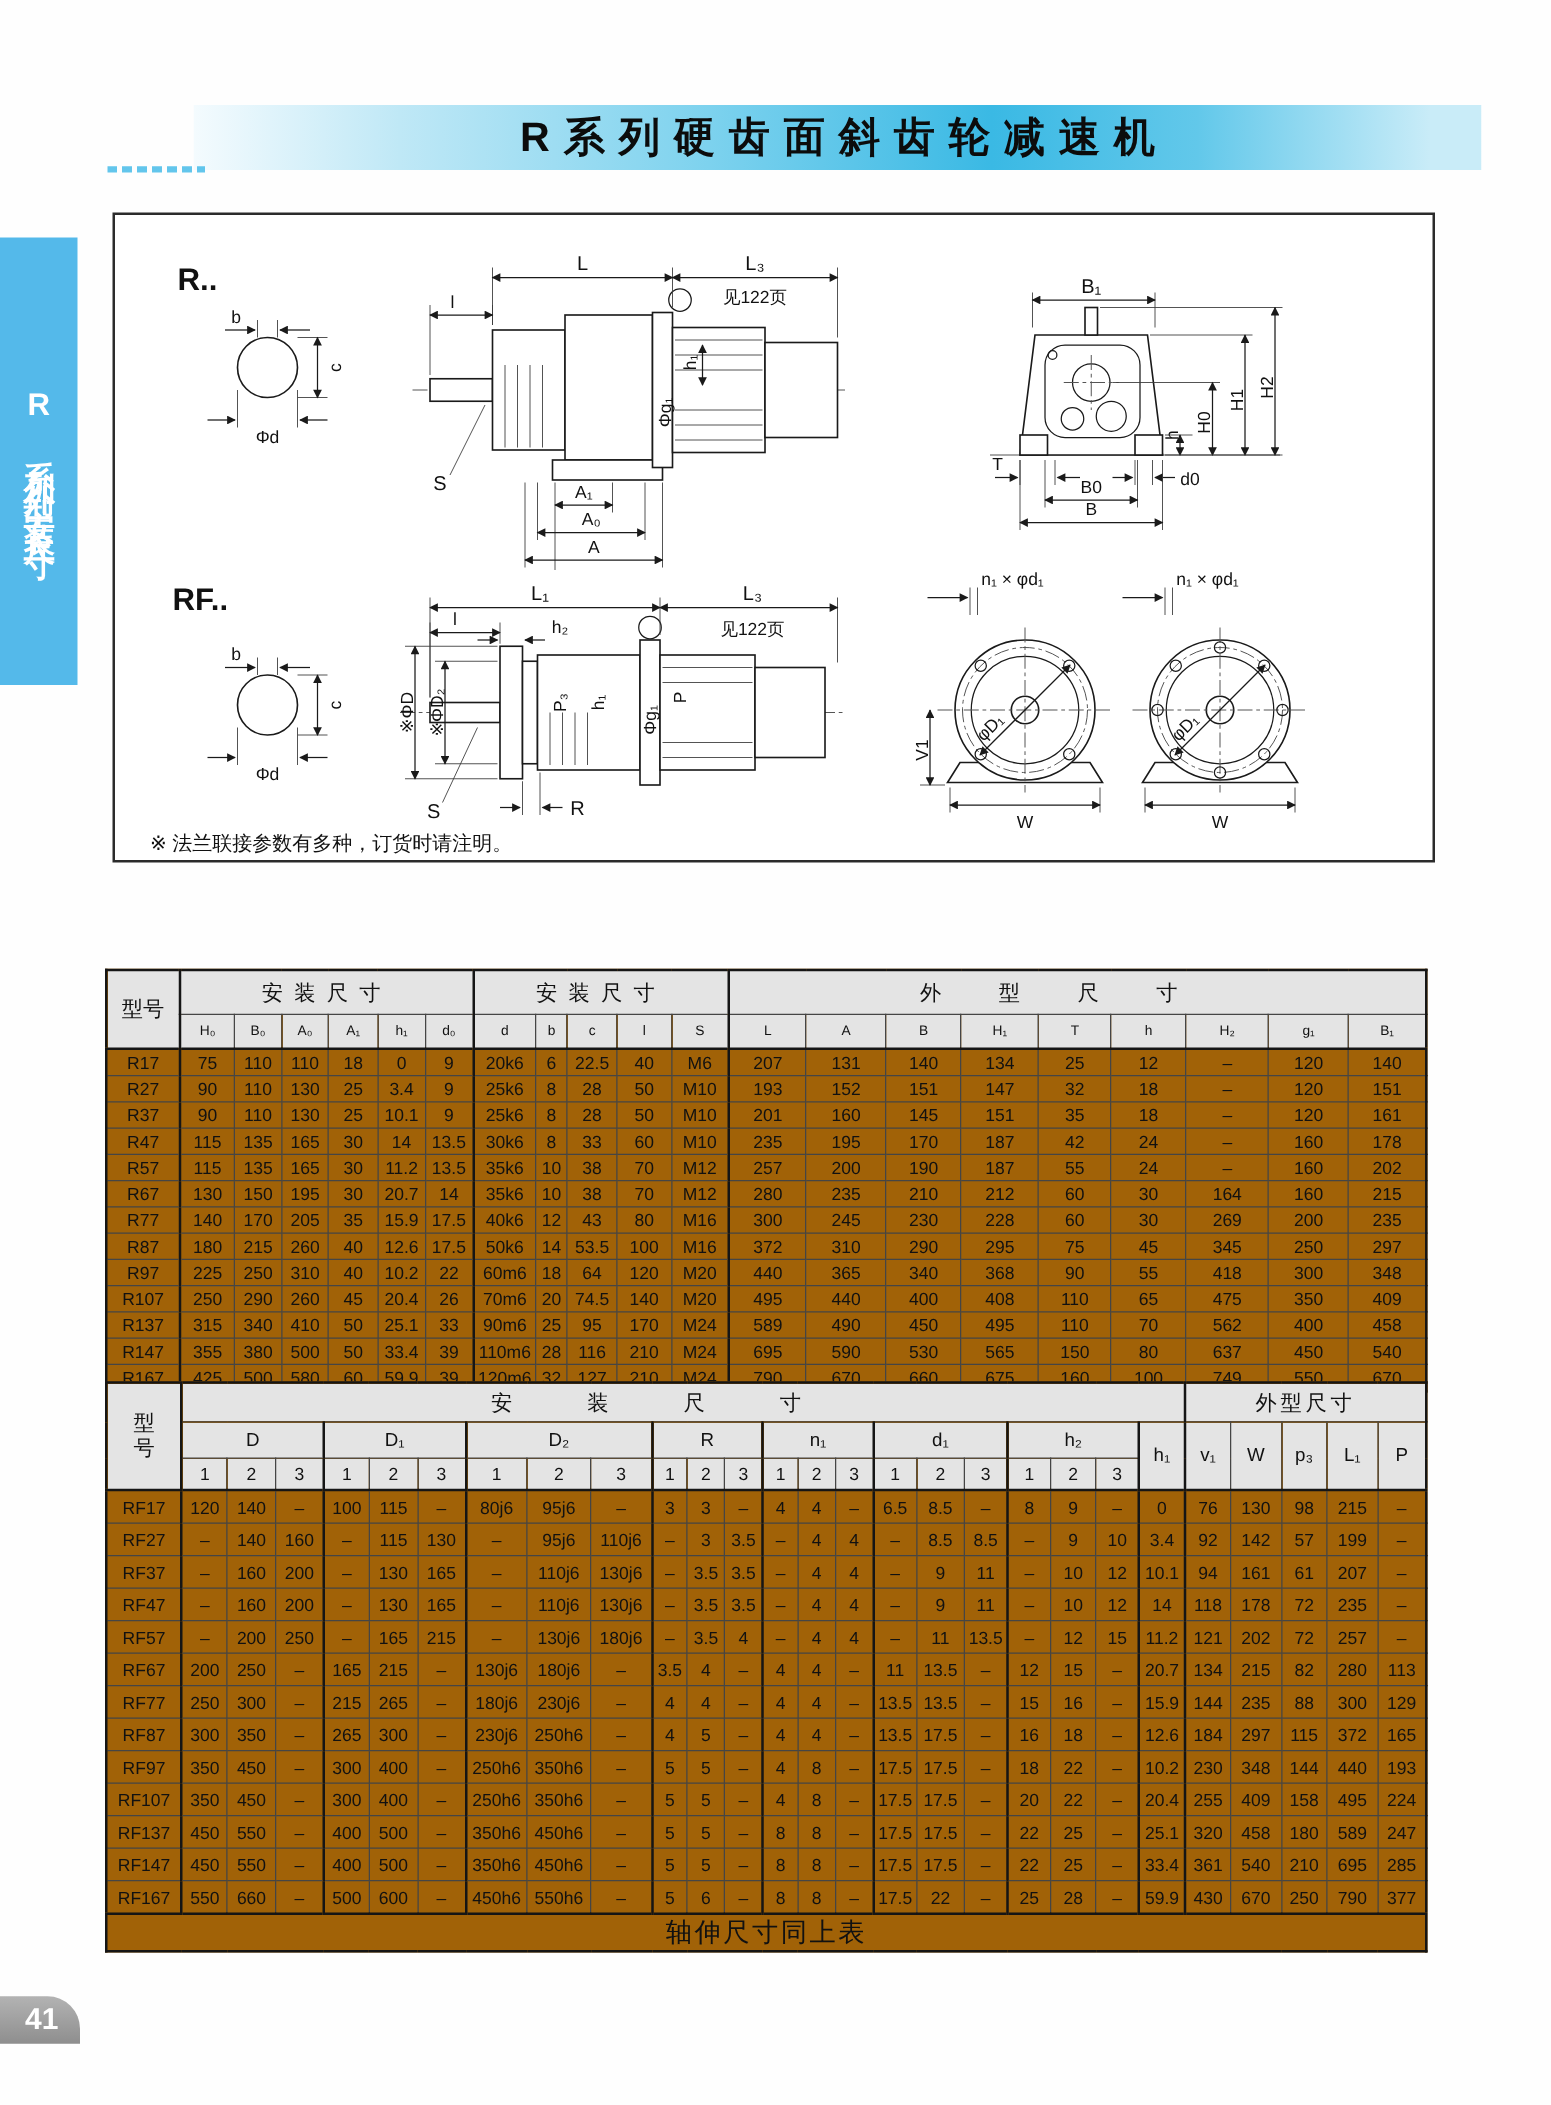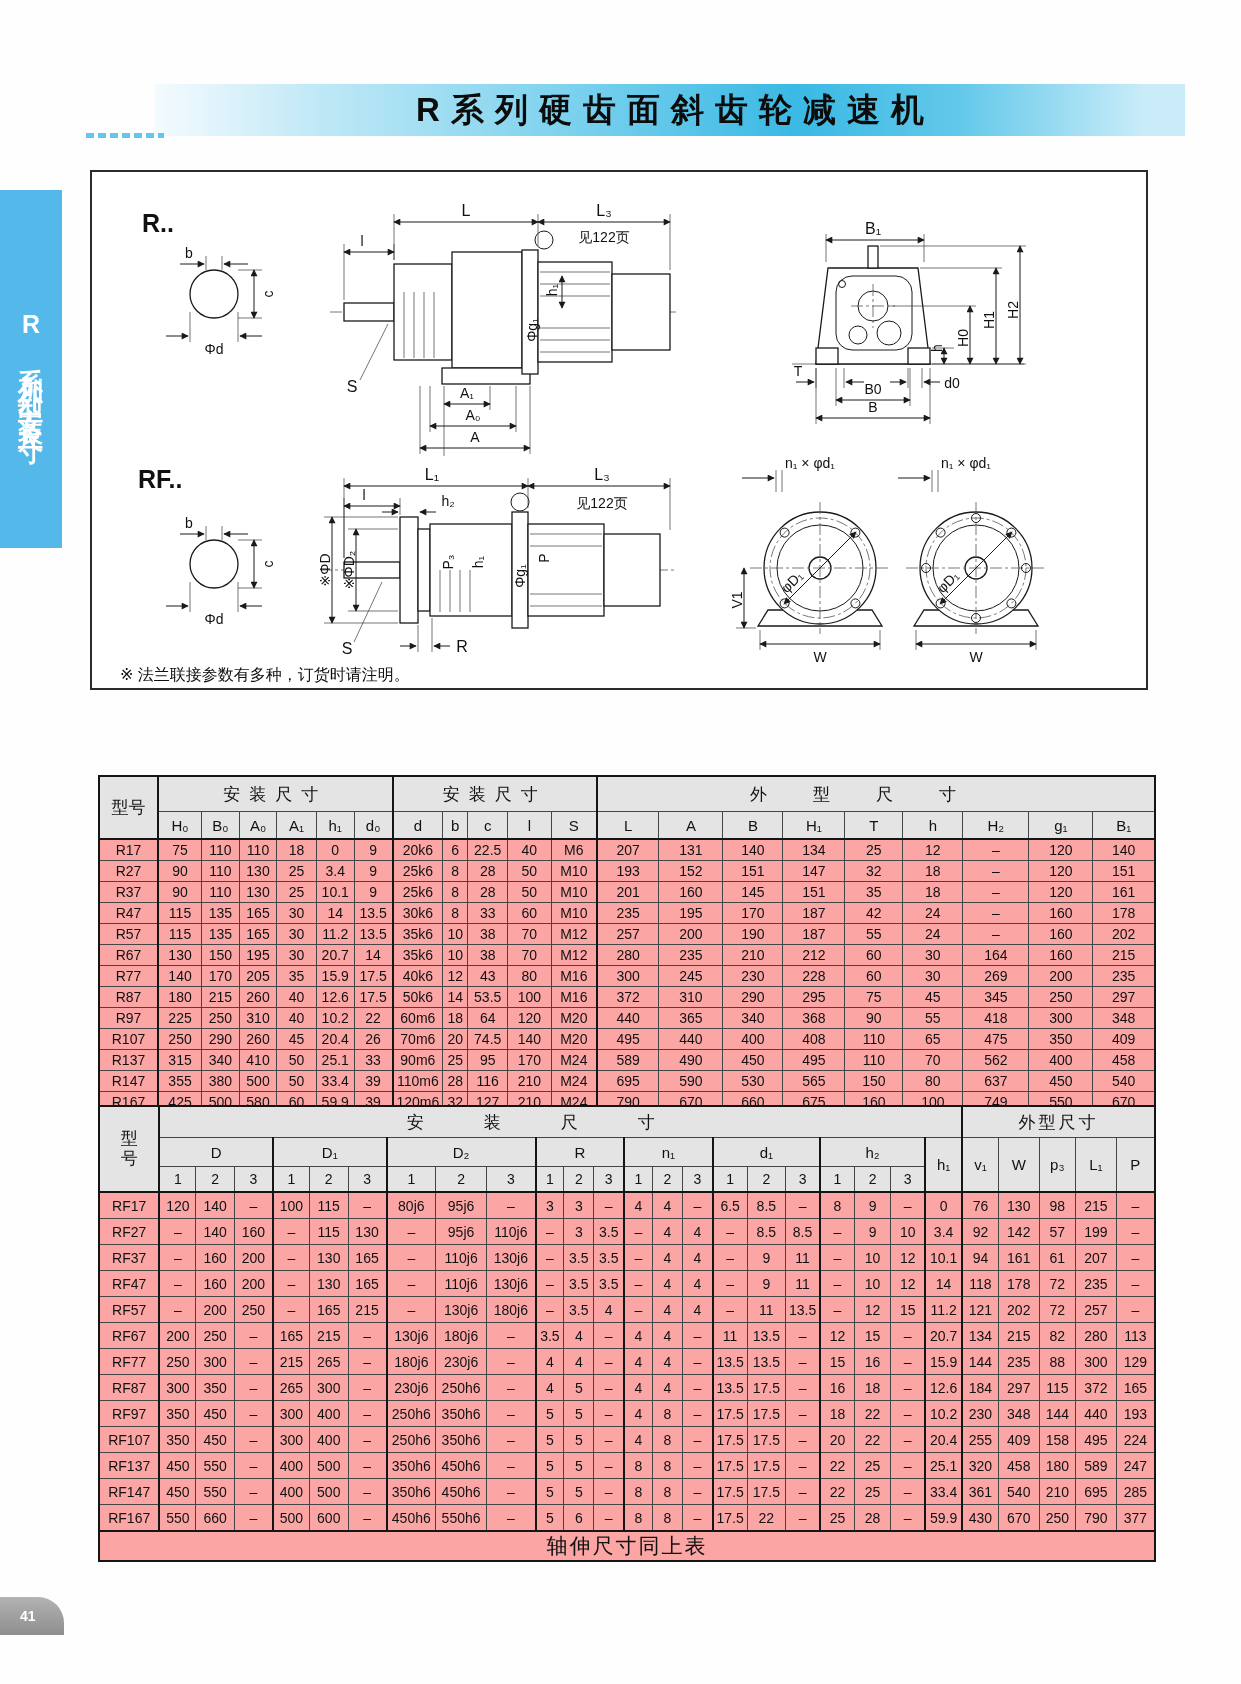--- a/index.html
+++ b/index.html
@@ -28,50 +28,50 @@
   svg .ln{stroke:#1a1a1a;stroke-width:1;fill:none}
   svg .thin{stroke:#3a3a3a;stroke-width:.7;fill:none}
   svg .dim{stroke:#1a1a1a;stroke-width:1;fill:none}
   svg .cl{stroke:#555;stroke-width:.8;fill:none;stroke-dasharray:12 3 3 3}
   svg text{font:16px "Liberation Sans","DejaVu Sans",sans-serif;fill:#111;text-anchor:middle}
   svg .sm{font-size:14px}
   svg .big{font-size:25px;font-weight:bold;text-anchor:start}
   svg .note{font-size:16px;text-anchor:start}
 
   
-  table.tbl{position:absolute;left:98px;width:1058px;border-collapse:collapse;table-layout:fixed;
-    background:#fca5a5;font-size:14px;color:#111}
+  table.tbl{position:absolute;left:84px;width:1058px;border-collapse:collapse;table-layout:fixed;
+    background:#a16207;font-size:14px;color:#111}
   .tbl th,.tbl td{border:1px solid #454545;text-align:center;vertical-align:middle;
     padding:0;overflow:hidden;white-space:nowrap;font-weight:normal}
   .tbl{border:2px solid #151515}
   .tbl thead{border-bottom:2px solid #151515}
   .tbl thead th{background:#e4e4e4}
   .tbl .sep{border-left:2px solid #151515}
   .tbl .mcol{border-right:2px solid #151515}
   .t1{top:775px}
   .t1 .grow th{height:34px;font-size:17px}
-  .t1 .srow th{height:26px;font-size:15px}
+  .t1 .srow th{height:26px;font-size:11px}
   .t1 tbody td{height:20px;font-size:14px}
   .t1 .model{font-size:16px}
   .gsp{letter-spacing:9px;padding-left:9px}
   .gspw{letter-spacing:46px;padding-left:46px}
   .t2{top:1105px}
   .t2 .grow th{height:30px;font-size:17px}
   .t2 .g2row th{height:28px;font-size:15px}
   .t2 .nrow th{height:24px;font-size:14px}
   .t2 tbody td{height:25px;font-size:14px}
   .t2 .model{font-size:16px;white-space:pre-line;line-height:20px}
   .gsp2{letter-spacing:60px;padding-left:60px}
   .gsp3{letter-spacing:3px;padding-left:3px}
   .t2 tfoot td{height:27px;font-size:21px;letter-spacing:2px;border-top:2px solid #151515}
 
   
   .page-tab{position:absolute;left:0;top:1597px;width:64px;height:38px;
     background:linear-gradient(180deg,#b3b3b3,#8e8e8e);border-radius:0 26px 0 0;
-    color:#fff;font-size:14px;font-weight:bold;line-height:38px;padding-left:20px;box-sizing:border-box}
+    color:#fff;font-size:24px;font-weight:bold;line-height:38px;padding-left:20px;box-sizing:border-box}
 </style>
 </head>
 <body>
 
 <div class="banner">
   <h1>R系列硬齿面斜齿轮减速机</h1>
 </div>
 <div class="watermark"></div>
 
 <div class="sidebar">R系列外型安装尺寸</div>

